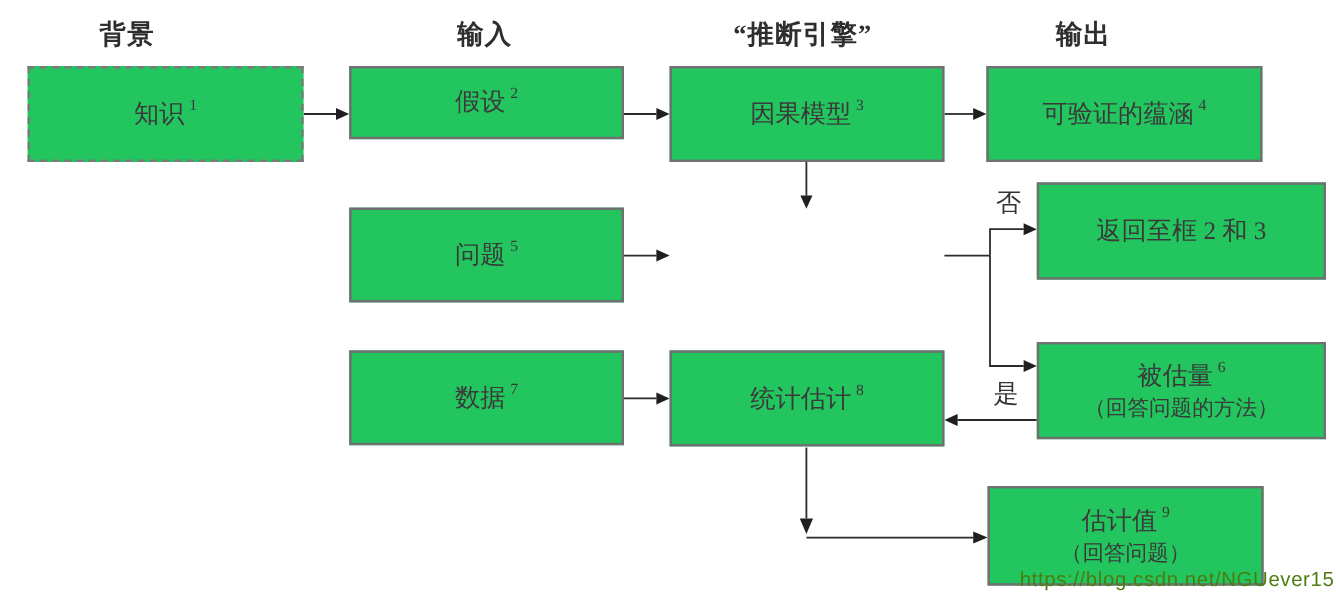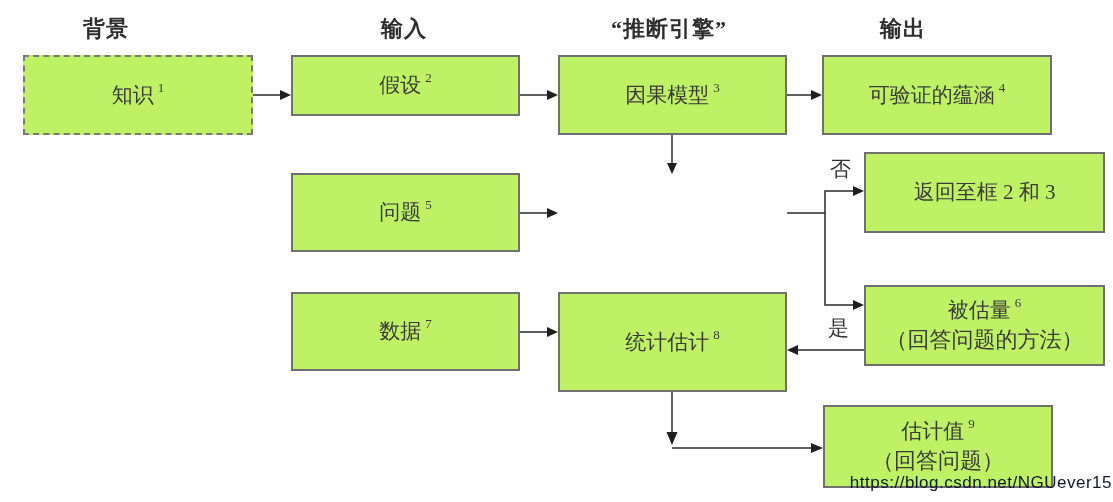--- a/index.html
+++ b/index.html
@@ -5,35 +5,35 @@
   html,body{margin:0;padding:0;background:#ffffff;}
   .stage{
     position:relative;width:1113px;height:502px;background:#ffffff;overflow:hidden;
     font-family:"Liberation Serif","DejaVu Serif",serif;color:#3a3a3a;
   }
   .hdr{
     position:absolute;top:14px;transform:translateX(-50%);
     font-size:22px;font-weight:bold;color:#2e2e2e;white-space:nowrap;letter-spacing:1px;
   }
   .box{
-    position:absolute;box-sizing:border-box;border:2px solid #707070;background:#bef264;
+    position:absolute;box-sizing:border-box;border:2px solid #707070;background:#22c55e;
     display:flex;flex-direction:column;align-items:center;justify-content:center;
     font-size:21px;line-height:1.35;white-space:nowrap;text-align:center;
   }
   .box.dashed{border:2px dashed #7a7a7a;}
   .box sup{font-size:13px;position:relative;top:-2px;margin-left:4px;line-height:0;}
-  .sub{font-size:22px;}
+  .sub{font-size:18px;}
   .edge-label{position:absolute;font-size:21px;color:#333333;line-height:1;}
   .wires{position:absolute;left:0;top:0;width:1113px;height:502px;pointer-events:none;}
   .wires path{stroke:#2b2b2b;stroke-width:1.5;fill:none;}
   .wires polygon{fill:#1f1f1f;stroke:none;}
   .watermark{
     position:absolute;right:1px;top:473px;
     font-family:"Liberation Sans","DejaVu Sans",sans-serif;
-    font-size:17px;color:#0f172a;letter-spacing:0.5px;
+    font-size:17px;color:#4d7c0f;letter-spacing:0.5px;
   }
 </style>
 </head>
 <body>
 
 <div class="stage">
 
   <svg class="wires" viewBox="0 0 1113 502">
     <g>
       <path d="M253 95 H280"></path>
@@ -102,21 +102,21 @@
   <div class="box" style="left:291px;top:173px;width:229px;height:79px">
     <div><span>问题</span><sup>5</sup></div>
   </div>
   <div class="box" style="left:864px;top:152px;width:241px;height:81px">
     <div><span>返回至框 2 和 3</span></div>
   </div>
 
   <div class="box" style="left:291px;top:292px;width:229px;height:79px">
     <div><span>数据</span><sup>7</sup></div>
   </div>
-  <div class="box" style="left:558px;top:292px;width:229px;height:100px">
+  <div class="box" style="left:558px;top:292px;width:229px;height:80px">
     <div><span>统计估计</span><sup>8</sup></div>
   </div>
   <div class="box" style="left:864px;top:285px;width:241px;height:81px">
     <div><span>被估量</span><sup>6</sup></div>
     <div class="sub">（回答问题的方法）</div>
   </div>
 
   <div class="box" style="left:823px;top:405px;width:230px;height:83px">
     <div><span>估计值</span><sup>9</sup></div>
     <div class="sub">（回答问题）</div>

